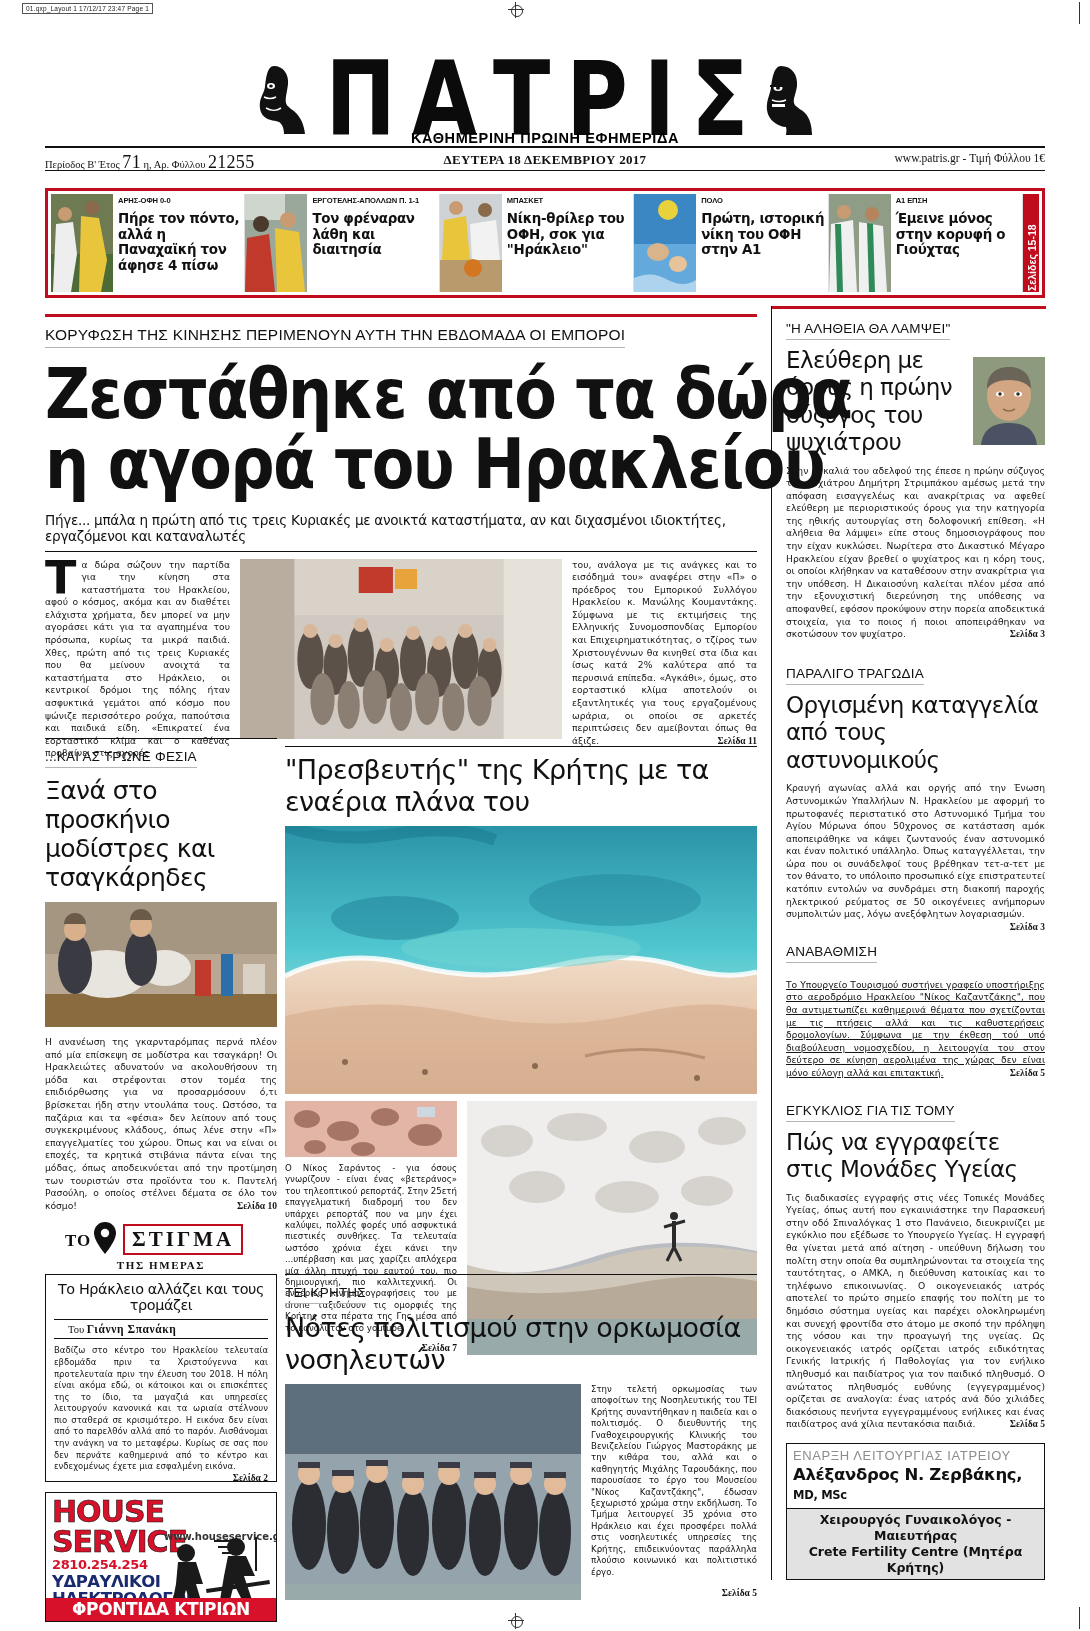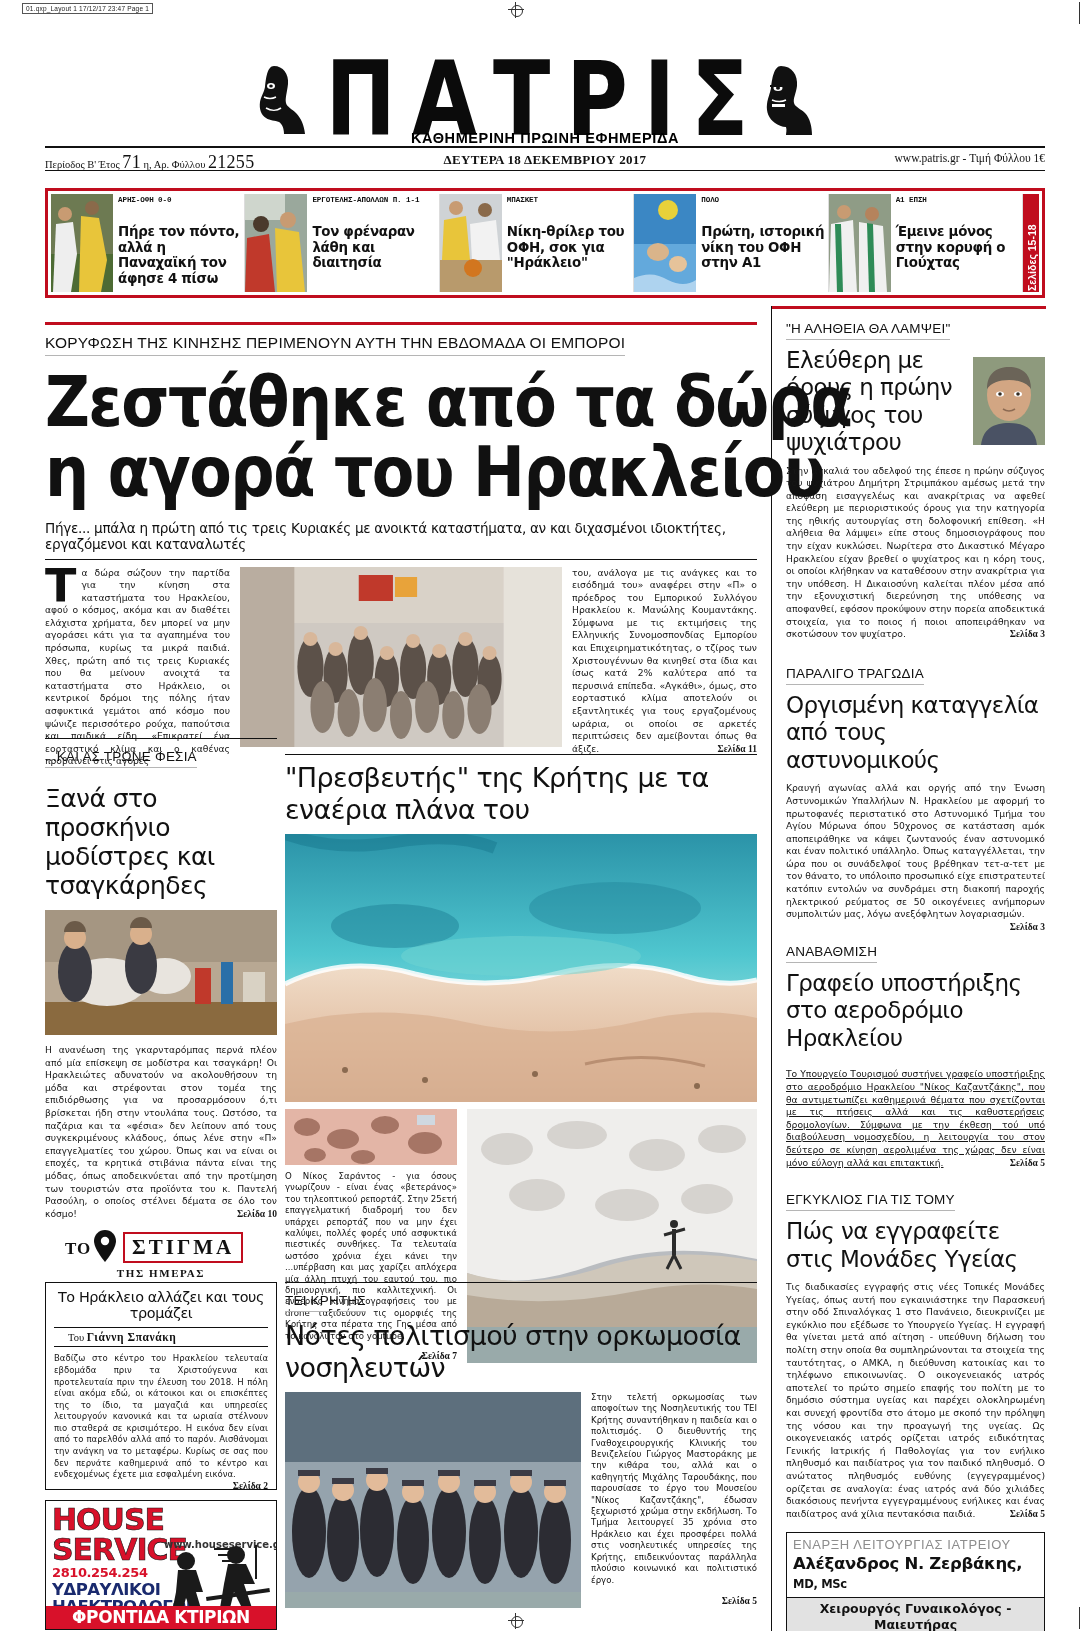--- a/index.html
+++ b/index.html
@@ -76,41 +76,41 @@
   .sports{
     position:absolute;left:45px;top:188px;width:1000px;height:110px;
     border:3px solid #c00d1e;background:#fff;box-sizing:border-box;
     display:flex;align-items:stretch;padding:3px;
   }
   .sp-item{display:flex;align-items:stretch;flex:1 1 0;min-width:0;border-right:1px solid #ddd;}
   .sp-item:last-child{border-right:none;}
   .sp-photo{width:62px;flex:0 0 62px;position:relative;overflow:hidden;}
   .sp-txt{flex:1 1 auto;min-width:0;padding:2px 3px 0 5px;}
   .sp-kicker{
-    font-family:Liberation Mono, monospace;font-weight:bold;font-size:7.6px;
-    letter-spacing:-.1px;color:#111;white-space:nowrap;overflow:hidden;margin-bottom:20px;
+    font-family:Liberation Sans, sans-serif;font-weight:bold;font-size:7.6px;
+    letter-spacing:-.1px;color:#111;white-space:nowrap;overflow:hidden;margin-bottom:6px;
   }
   .sp-head{
     font-family:"DejaVu Sans",sans-serif;font-weight:bold;font-size:13.4px;line-height:15.6px;
     color:#111;letter-spacing:-.3px;
   }
   .sp-pages{
     flex:0 0 16px;background:#c00d1e;color:#fff;position:relative;
   }
   .sp-pages span{
     position:absolute;white-space:nowrap;font-weight:bold;font-size:10.5px;
     font-family:"Liberation Sans",sans-serif;
     transform:rotate(-90deg);transform-origin:left top;
     left:3px;top:97px;
   }
 
   
   .cols{position:absolute;left:45px;top:306px;width:1000px;height:1300px;}
   .colL{position:absolute;left:0;top:432px;width:232px;}
-  .colC{position:absolute;left:0;top:16px;width:712px;}
+  .colC{position:absolute;left:0;top:8px;width:712px;}
   .colR{position:absolute;left:726px;top:0;width:274px;border-left:1px solid #111;padding-left:14px;box-sizing:border-box;}
 
   .rule-top{height:2.5px;background:#c00d1e;}
 
   
   .kicker{
     font-family:"Liberation Sans",sans-serif;font-size:15.5px;letter-spacing:.2px;
     color:#111;padding-bottom:3px;border-bottom:1px solid #b5b5b5;display:inline-block;
   }
   .kicker.sm{font-size:13.5px;}
@@ -550,21 +550,21 @@
               <span class="pageref" style="float:none;">Σελίδα 5</span>
             </div>
           </div>
         </div>
       </div>
     </div>
 
     <div class="colL">
       <hr class="thin" style="margin-top:0;">
       <div class="kicker sm">...ΚΑΙ ΑΣ ΤΡΩΝΕ ΦΕΣΙΑ</div>
-      <div class="sechead" style="margin-top:16px;">Ξανά στο προσκήνιο μοδίστρες και τσαγκάρηδες</div>
+      <div class="sechead" style="margin-top:8px;">Ξανά στο προσκήνιο μοδίστρες και τσαγκάρηδες</div>
 
       <div class="ph" style="height:125px;margin-top:10px;">
         <svg width="100%" height="125" viewBox="0 0 232 125" preserveAspectRatio="none">
           <rect width="232" height="125" fill="#b8a893"></rect>
           <rect y="0" width="232" height="52" fill="#a59682"></rect>
           <rect y="92" width="232" height="33" fill="#8a6a3f"></rect>
           <g fill="#e8e4de">
               <ellipse cx="62" cy="72" rx="40" ry="24"></ellipse>
               <ellipse cx="120" cy="66" rx="26" ry="18"></ellipse>
             </g>
@@ -680,21 +680,20 @@
         <div class="kicker sm">ΠΑΡΑΛΙΓΟ ΤΡΑΓΩΔΙΑ</div>
         <div class="sechead mid" style="margin-top:7px;">Οργισμένη καταγγελία από τους αστυνομικούς</div>
         <div class="body" style="margin-top:8px;">
           <span>Κραυγή αγωνίας αλλά και οργής από την Ένωση Αστυνομικών Υπαλλήλων Ν. Ηρακλείου με αφορμή το πρωτοφανές περιστατικό στο Αστυνομικό Τμήμα του Αγίου Μύρωνα όπου 50χρονος σε κατάσταση αμόκ αποπειράθηκε να κάψει ζωντανούς έναν αστυνομικό και έναν πολιτικό υπάλληλο. Όπως καταγγέλλεται, την ώρα που οι συνάδελφοί τους βρέθηκαν τετ-α-τετ με τον θάνατο, το υπόλοιπο προσωπικό είχε επιστρατευτεί κατόπιν εντολών να συνδράμει στη διακοπή παροχής ηλεκτρικού ρεύματος σε 50 οικογένειες ανήμπορων συμπολιτών μας, λόγω ανεξόφλητων λογαριασμών.</span>
           <span class="pageref">Σελίδα 3</span>
         </div>
       </div>
 
       <div style="margin-top:20px;">
         <div class="kicker sm">ΑΝΑΒΑΘΜΙΣΗ</div>
-        <div class="sechead mid" style="margin-top:7px;">Γραφείο υποστήριξης στο αεροδρόμιο Ηρακλείου</div>
         <div class="body" style="margin-top:16px;text-decoration:underline;">
           <span>Το Υπουργείο Τουρισμού συστήνει γραφείο υποστήριξης στο αεροδρόμιο Ηρακλείου "Νίκος Καζαντζάκης", που θα αντιμετωπίζει καθημερινά θέματα που σχετίζονται με τις πτήσεις αλλά και τις καθυστερήσεις δρομολογίων. Σύμφωνα με την έκθεση τού υπό διαβούλευση νομοσχεδίου, η λειτουργία του στον δεύτερο σε κίνηση αερολιμένα της χώρας δεν είναι μόνο εύλογη αλλά και επιτακτική.</span>
           <span class="pageref">Σελίδα 5</span>
         </div>
       </div>
 
       <div style="margin-top:20px;">
         <div class="kicker sm">ΕΓΚΥΚΛΙΟΣ ΓΙΑ ΤΙΣ ΤΟΜΥ</div>
         <div class="sechead mid" style="margin-top:7px;">Πώς να εγγραφείτε στις Μονάδες Υγείας</div>
         <div class="body" style="margin-top:8px;">

